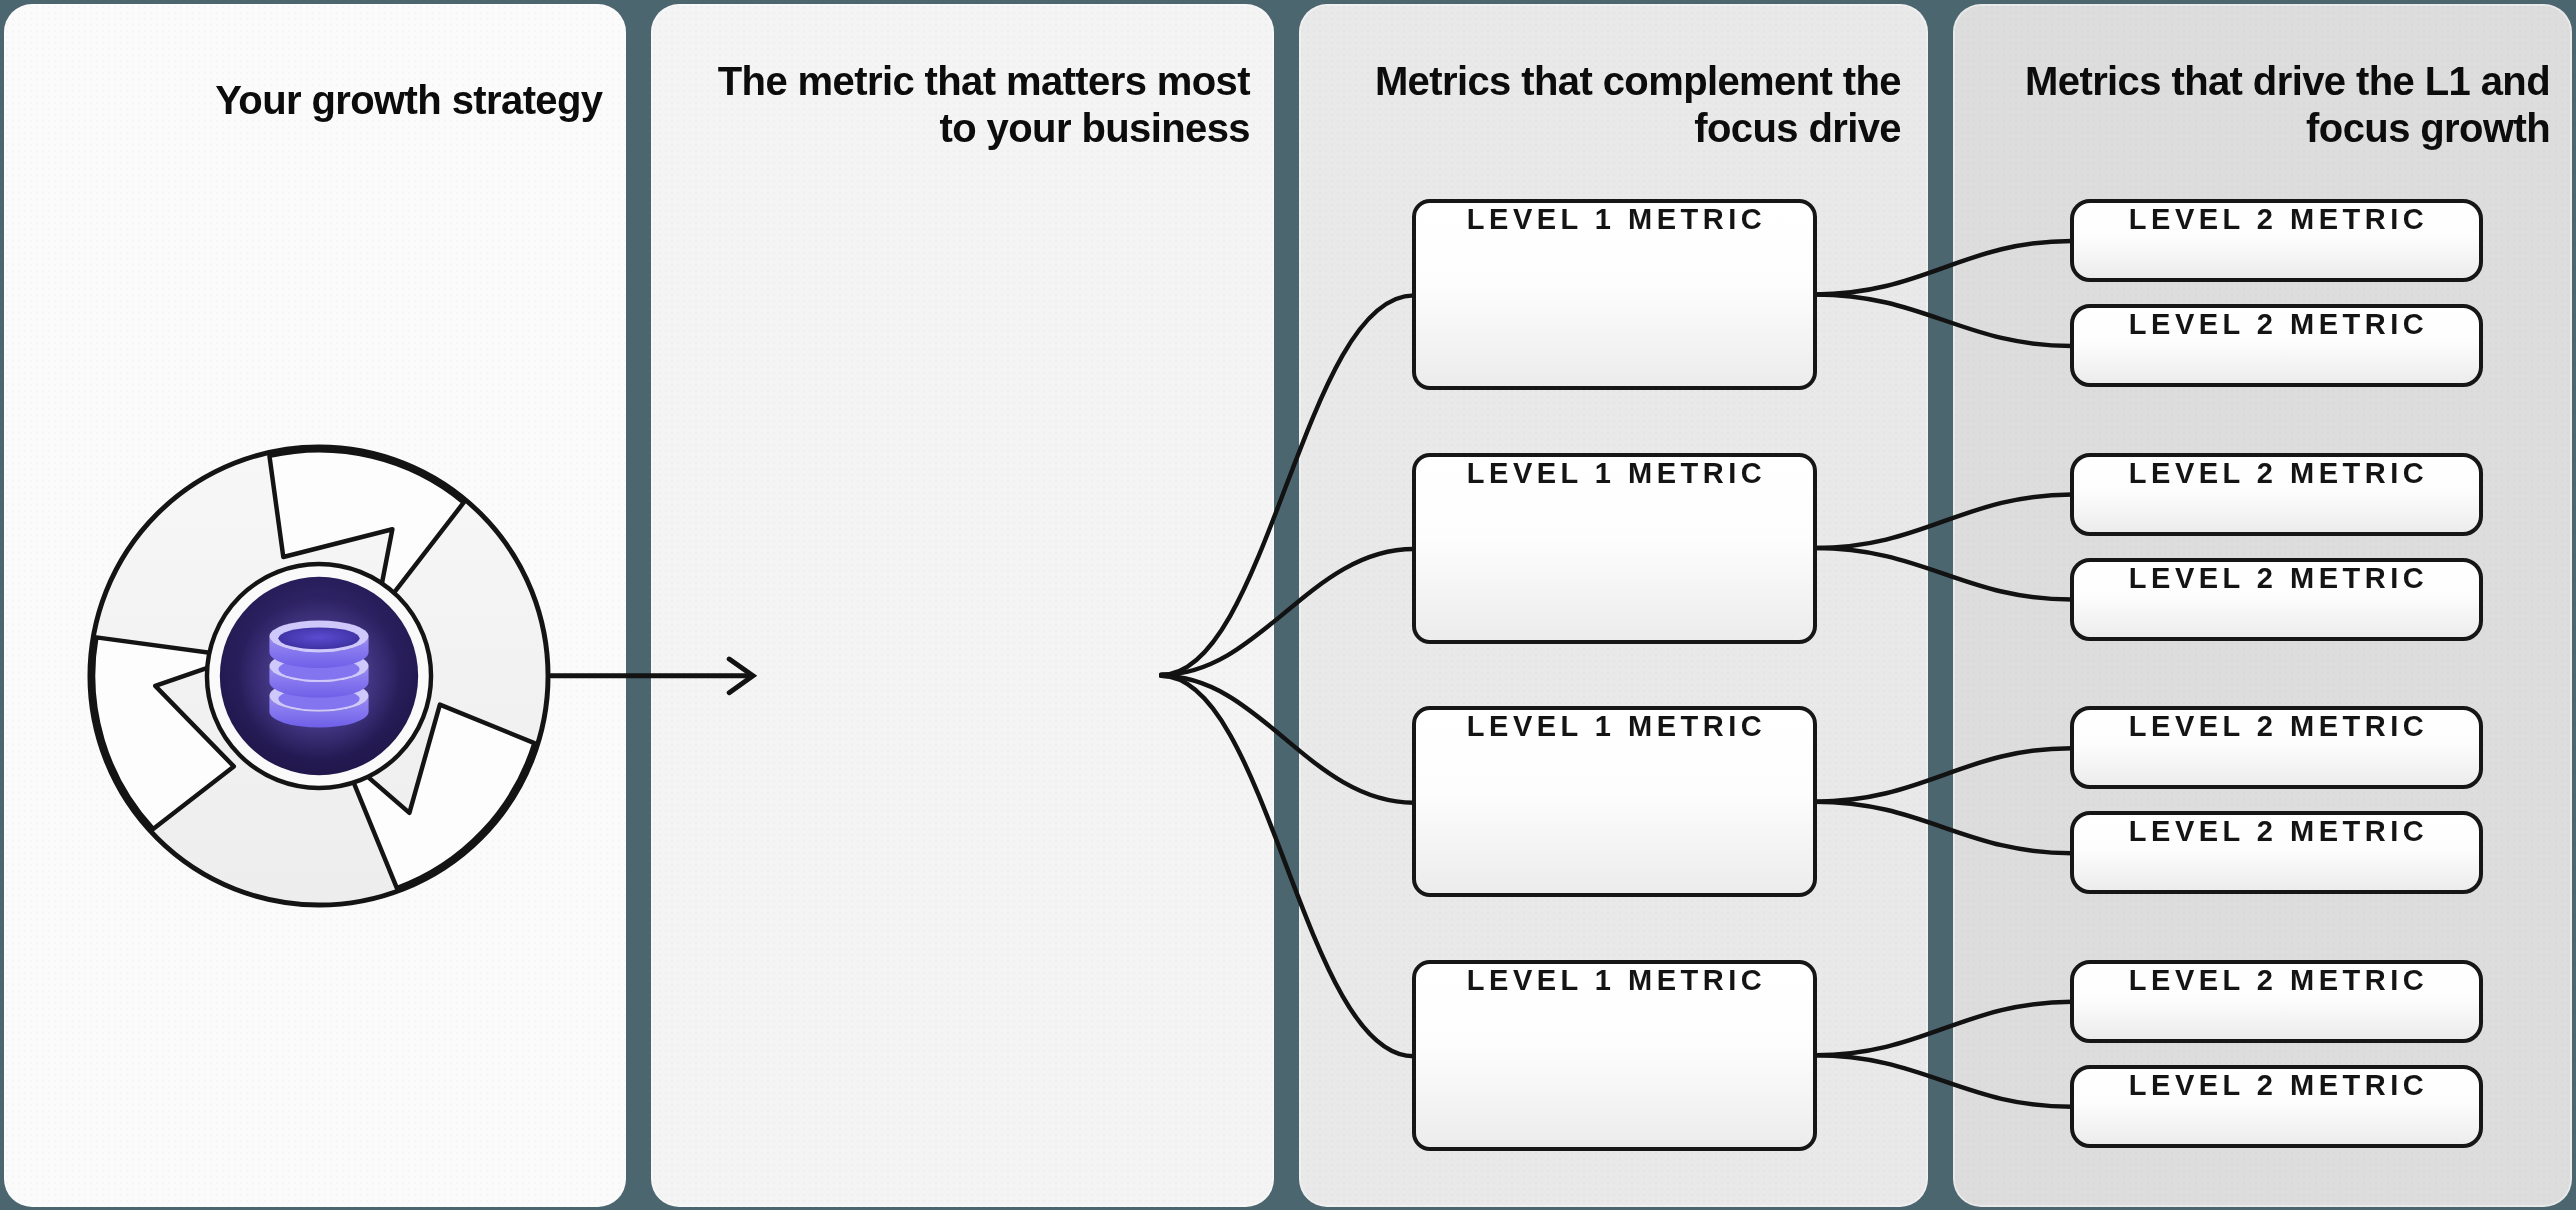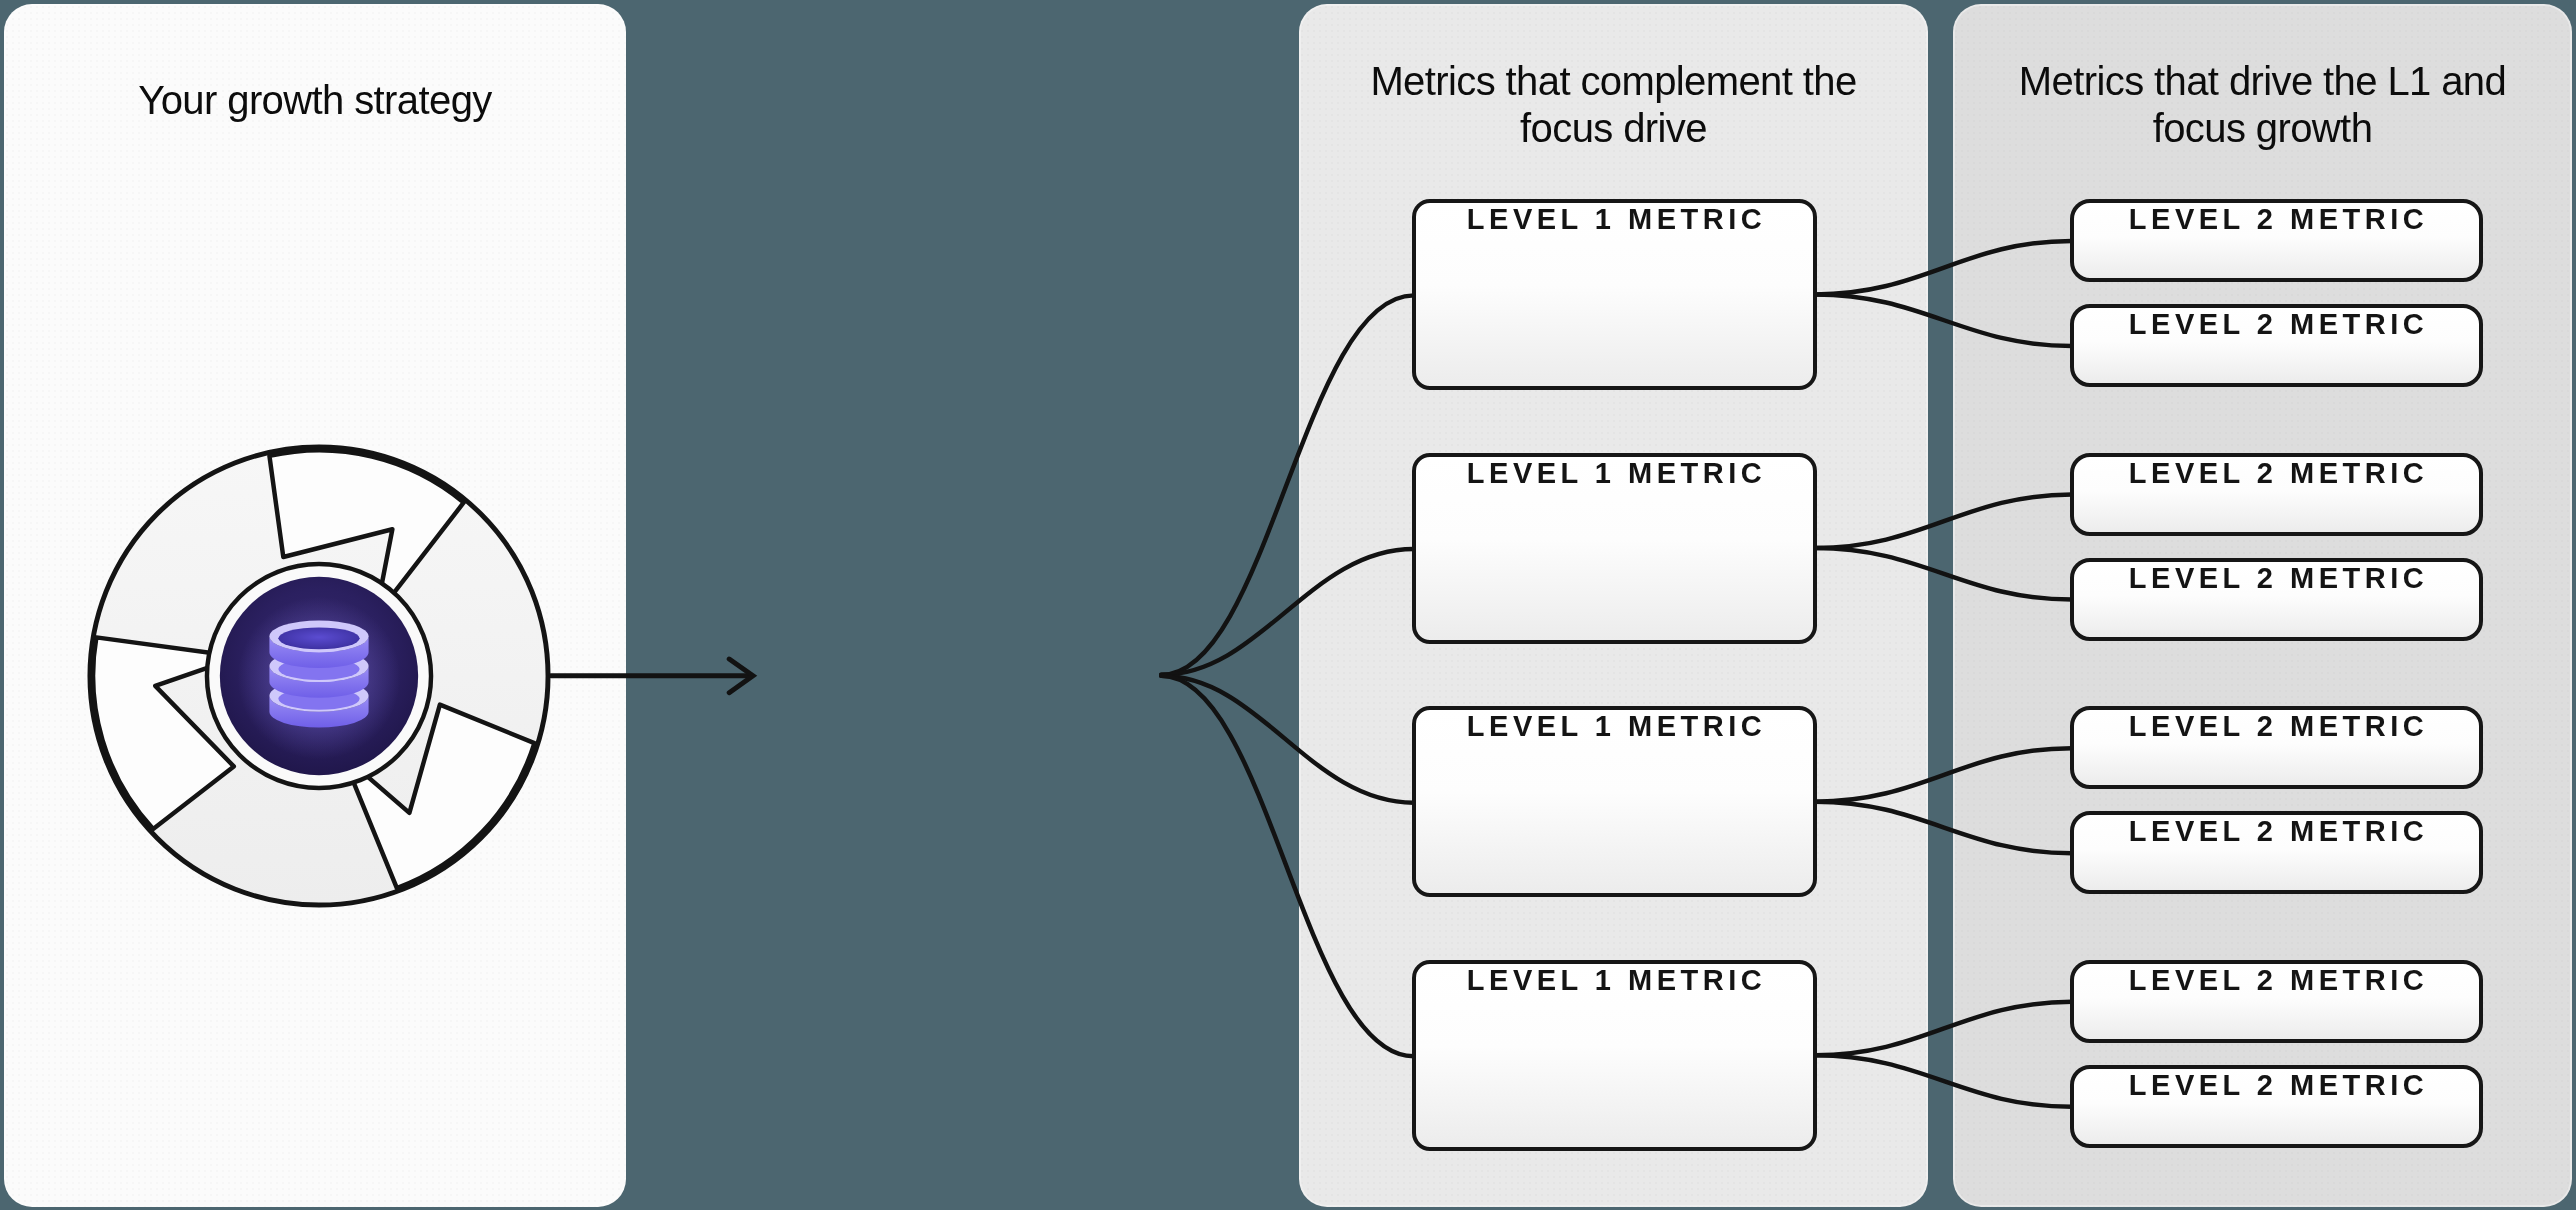--- a/index.html
+++ b/index.html
@@ -16,22 +16,22 @@
     background-size:6px 6px;
     box-shadow:inset 0 0 0 2px rgba(255,255,255,0.35);
   }
   .panel-strategy{left:4px;width:622px;background-color:#fbfbfb;}
   .panel-focus{left:651px;width:623px;background-color:#f4f4f4;}
   .panel-l1{left:1299px;width:629px;background-color:#e9e9e9;}
   .panel-l2{left:1953px;width:619px;background-color:#dddddd;}
 
   .panel-title{
     position:absolute;left:50%;transform:translateX(-50%);
-    width:575px;text-align:center;
-    font-size:40px;font-weight:400;letter-spacing:-0.6px;
+    width:575px;text-align:right;
+    font-size:40px;font-weight:700;letter-spacing:-0.6px;
     line-height:47px;color:#0c0c0c;
   }
   .title-one-line{top:73px;}
   .title-two-line{top:54px;}
 
   
   .node{
     position:absolute;display:flex;align-items:flex-start;justify-content:center;
     border:4px solid #161616;
     background:linear-gradient(180deg,#ffffff 0%,#fdfdfd 45%,#ececec 100%);
@@ -56,20 +56,23 @@
 </style>
 </head>
 <body>
 
 <div class="canvas">
 
   <div class="panel panel-strategy">
     <div class="panel-title title-one-line">Your growth strategy</div>
   </div>
 
+  <div class="panel panel-focus">
+    <div class="panel-title title-two-line">The metric that matters most to your business</div>
+  </div>
 
   <div class="panel panel-l1">
     <div class="panel-title title-two-line">Metrics that complement the focus drive</div>
   </div>
 
   <div class="panel panel-l2">
     <div class="panel-title title-two-line">Metrics that drive the L1 and focus growth</div>
   </div>
 
   <div class="flywheel-wrap">

